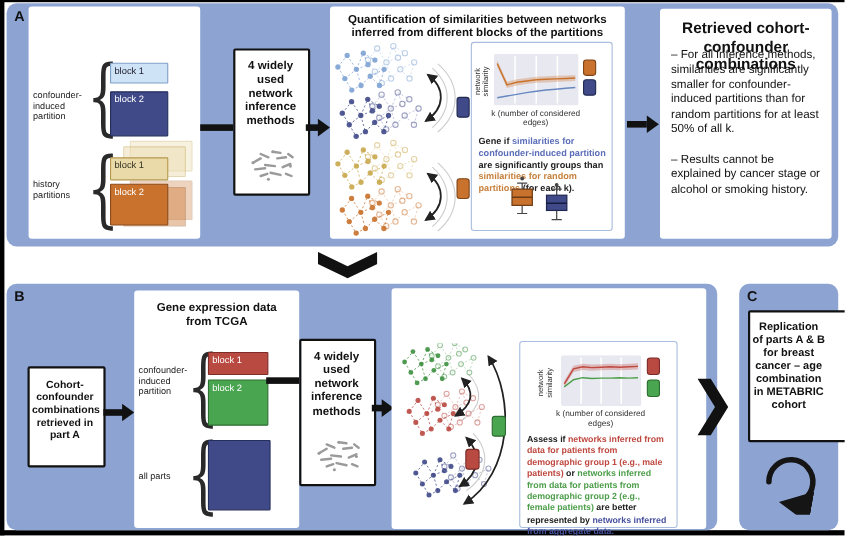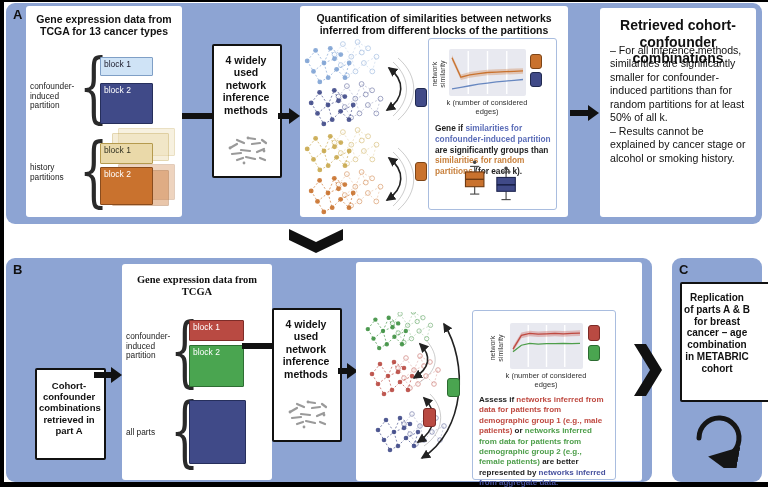--- a/index.html
+++ b/index.html
@@ -34,21 +34,20 @@
 <div class="page">
 
   <div class="edge" style="left:0;top:0;width:4px;height:487px;"></div>
   <div class="edge" style="left:0;top:482px;width:768px;height:5px;"></div>
   <div class="edge" style="left:0;top:0;width:768px;height:2px;"></div>
 
   <div class="panel" style="left:6px;top:3px;width:756px;height:221px;"></div>
   <div class="plabel" style="left:13px;top:7px;">A</div>
 
   <div class="wbox" style="left:26px;top:6px;width:156px;height:211px;">
-    <div class="title" style="position:absolute;left:6px;top:7px;width:144px;font-size:10.5px;">Gene expression data from TCGA for 13 cancer types</div>
     <div class="sidelab" style="left:4px;top:76px;width:52px;">confounder-induced partition</div>
     <div class="brace" style="left:53px;top:58px;font-size:46px;">{</div>
     <div class="blk" style="left:74px;top:51px;width:53px;height:19px;background:#cfe3f6;border:1px solid #7f9fc6;color:#223;"><span>block 1</span></div>
     <div class="blk" style="left:74px;top:77px;width:53px;height:41px;background:#404a88;border:1px solid #262f5c;color:#fff;"><span>block 2</span></div>
 
     <div class="sheet" style="left:92px;top:122px;width:55px;height:26px;background:#ead9a9;border:1px solid #c4a855;opacity:.35;"></div>
     <div class="sheet" style="left:86px;top:127px;width:55px;height:26px;background:#ead9a9;border:1px solid #c4a855;opacity:.45;"></div>
     <div class="sheet" style="left:92px;top:158px;width:55px;height:34px;background:#c9722e;border:1px solid #a05a22;opacity:.3;"></div>
     <div class="sheet" style="left:86px;top:164px;width:55px;height:34px;background:#c9722e;border:1px solid #a05a22;opacity:.4;"></div>
 
@@ -366,39 +365,39 @@
     </div>
   </div>
 
   <div class="cbar" style="left:570px;top:110px;width:18px;"></div>
   <div class="tri" style="left:588px;top:105px;"></div>
 
   <div class="wbox" style="left:600px;top:8px;width:156px;height:209px;">
     <div class="title" style="position:absolute;left:8px;top:9px;width:140px;font-size:14px;">Retrieved cohort-confounder combinations</div>
     <div class="abs" style="left:10px;top:36px;width:138px;">
       <div class="para">– For all inference methods, similarities are significantly smaller for confounder-induced partitions than for random partitions for at least 50% of all k.</div>
-      <div class="para" style="">– Results cannot be explained by cancer stage or alcohol or smoking history.</div>
+      <div class="para" style="margin-top:14px;">– Results cannot be explained by cancer stage or alcohol or smoking history.</div>
     </div>
   </div>
 
   <svg class="abs" style="left:289px;top:229px;" width="54" height="25" viewBox="0 0 54 25">
     <polygon points="0,0 27,13 54,0 54,11 27,24 0,11" fill="#111"></polygon>
   </svg>
 
   <div class="panel" style="left:6px;top:258px;width:646px;height:224px;"></div>
   <div class="plabel" style="left:13px;top:262px;">B</div>
 
-  <div class="bbox" style="left:35px;top:333px;width:67px;height:88px;margin-top:35px;">
+  <div class="bbox" style="left:25px;top:333px;width:67px;height:88px;">
     <div class="title" style="position:absolute;left:2px;top:10px;width:60px;font-size:9.5px;">Cohort-confounder combinations retrieved in part A</div>
   </div>
   <div class="cbar" style="left:94px;top:372px;width:18px;"></div>
   <div class="tri" style="left:111px;top:367px;"></div>
 
   <div class="wbox" style="left:122px;top:264px;width:150px;height:216px;">
-    <div class="title" style="position:absolute;left:10px;top:10px;width:130px;font-size:10.5px;font-family:Liberation Serif, serif;">Gene expression data from TCGA</div>
+    <div class="title" style="position:absolute;left:10px;top:10px;width:130px;font-size:10.5px;">Gene expression data from TCGA</div>
     <div class="sidelab" style="left:4px;top:68px;width:52px;">confounder-induced partition</div>
     <div class="brace" style="left:48px;top:64px;font-size:46px;">{</div>
     <div class="blk" style="left:67px;top:56px;width:55px;height:21px;background:#b94a42;border:1px solid #7d2c28;color:#fff;"><span>block 1</span></div>
     <div class="blk" style="left:67px;top:81px;width:55px;height:42px;background:#4aa550;border:1px solid #2e6e33;color:#fff;"><span>block 2</span></div>
     <div class="sidelab" style="left:4px;top:164px;width:50px;">all parts</div>
     <div class="brace" style="left:48px;top:144px;font-size:46px;">{</div>
     <div class="blk" style="left:67px;top:136px;width:57px;height:64px;background:#404a88;border:1px solid #262f5c;color:#fff;"></div>
   </div>
 
   <div class="cbar" style="left:242px;top:343px;width:30px;"></div>

